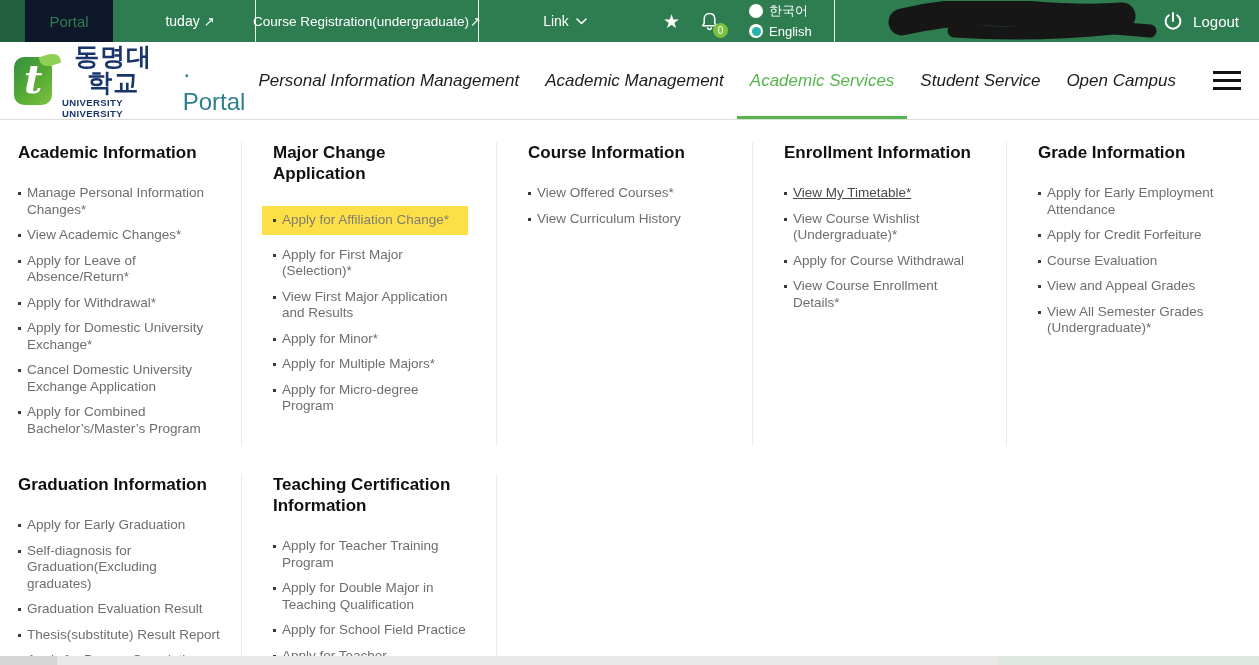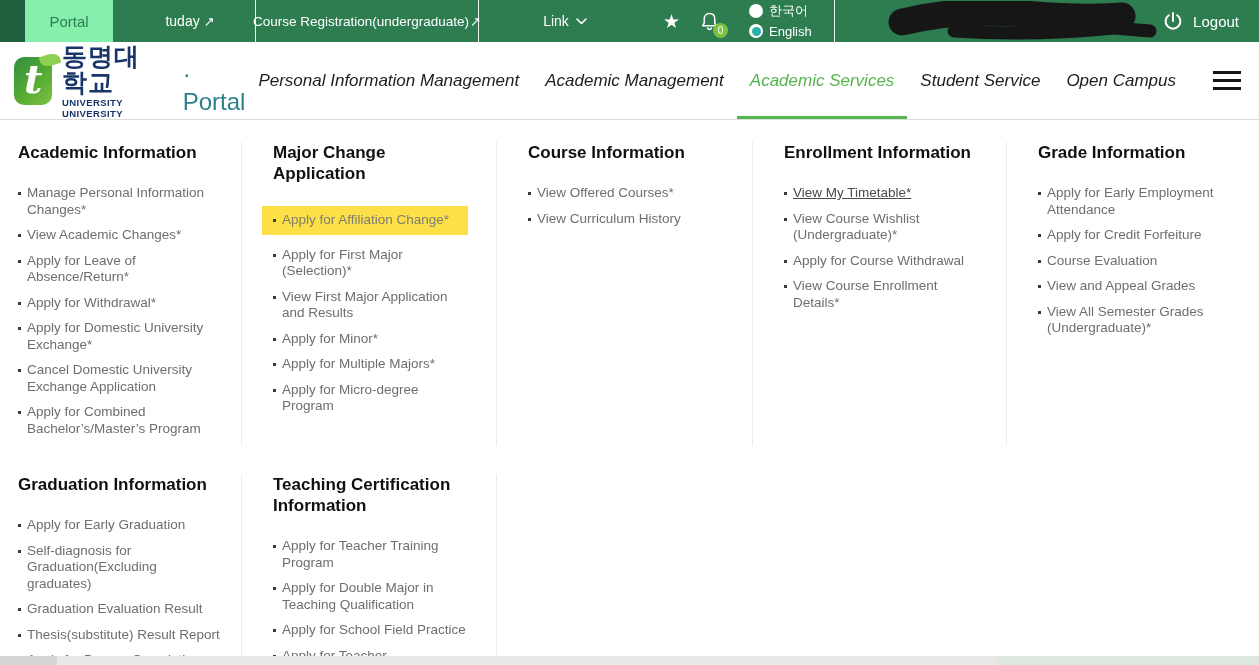--- a/index.html
+++ b/index.html
@@ -2,21 +2,21 @@
 <html><head>
 <meta charset="utf-8">
 <style>
   * { margin:0; padding:0; box-sizing:border-box; }
   html,body { width:1259px; height:665px; overflow:hidden; background:#fff;
     font-family:"Liberation Sans", sans-serif; position:relative; }
 
   
   .topbar { display:flex; align-items:stretch; height:42px; background:#2e7d51; color:#fff; position:relative; }
   .tb-edge { width:25px; background:#20603e; }
-  .tb-portal { width:88px; background:#86efac; color:#2e7d51; display:flex; align-items:center; justify-content:center; font-size:15px; cursor:pointer; }
+  .tb-portal { width:88px; background:#0f172a; color:#2e7d51; display:flex; align-items:center; justify-content:center; font-size:15px; cursor:pointer; }
   .tb-item { display:flex; align-items:center; justify-content:center; font-size:14px; cursor:pointer; white-space:nowrap; }
   .tb-tuday { width:130px;margin-left:12px; }
   .tb-course { width:222px; font-size:13.5px; }
   .tb-link { width:172px; gap:7px; }
   .tb-sep { width:1px; background:rgba(255,255,255,.9); }
   .arrow { font-size:13px; margin-left:4px; }
   .tb-star { display:flex; align-items:center; margin-left:12px; font-size:19px; cursor:pointer; }
   .tb-bell { position:relative; display:flex; align-items:center; margin-left:20px; cursor:pointer; }
   .bell-badge { position:absolute; right:-9px; bottom:4px; width:15px; height:15px; border-radius:50%;
     background:#7cc142; color:#fff; font-size:10px; display:flex; align-items:center; justify-content:center; }
@@ -28,21 +28,21 @@
   .tb-redact { position:absolute; left:884px; top:1px; width:286px; height:41px; pointer-events:none; }
   .tb-logout { margin-left:auto; display:flex; align-items:center; gap:9px; padding-right:20px; font-size:15px; cursor:pointer; }
 
   
   .header { height:78px; display:flex; align-items:center; padding:0 18px 0 14px; border-bottom:1px solid #dcdcdc; background:#fff; }
   .logo { display:flex; align-items:center; gap:10px; cursor:pointer; }
   .logo-sq { width:48px; height:48px; border-radius:10px; background:linear-gradient(135deg,#2f8f3f 0%,#57ab33 55%,#7dc242 100%); position:relative; }
   .logo-sq .tee { position:absolute; left:10px; top:-2px; color:#fff; font-family:"DejaVu Serif", serif; font-style:italic; font-weight:bold; font-size:40px; line-height:48px; }
   .logo-sq .leaf { position:absolute; right:-8px; top:-3px; width:20px; height:12px; background:#8ed054; border-radius:0 60% 0 60%; transform:rotate(-18deg); }
   .logo-texts { display:flex; flex-direction:column; gap:2px; }
-  .logo-kr { font-size:25px; font-weight:bold; color:#17356a; line-height:26px; letter-spacing:1px; }
+  .logo-kr { font-size:25px; font-weight:bold; color:#17356a; line-height:26px; letter-spacing:1px;text-align:center; }
   .logo-en { font-size:9.5px; font-weight:bold; color:#17356a; letter-spacing:.4px; }
   .portal-suffix { font-size:24px; color:#2e7f8c; margin-left:8px; margin-top:14px; }
   .nav { margin-left:auto; display:flex; height:100%;font-style:italic; }
   .nav-item { display:flex; align-items:center; padding:3px 13px 0; font-size:17px; color:#1d1d1d; cursor:pointer;
     border-bottom:3px solid transparent; white-space:nowrap; }
   .nav-item.active { color:#56b54e; border-bottom-color:#56b54e; }
   .hamburger { margin-left:24px; display:flex; flex-direction:column; justify-content:center; gap:5px; cursor:pointer; }
   .hamburger span { display:block; width:28px; height:3px; background:#141414; }
 
   

